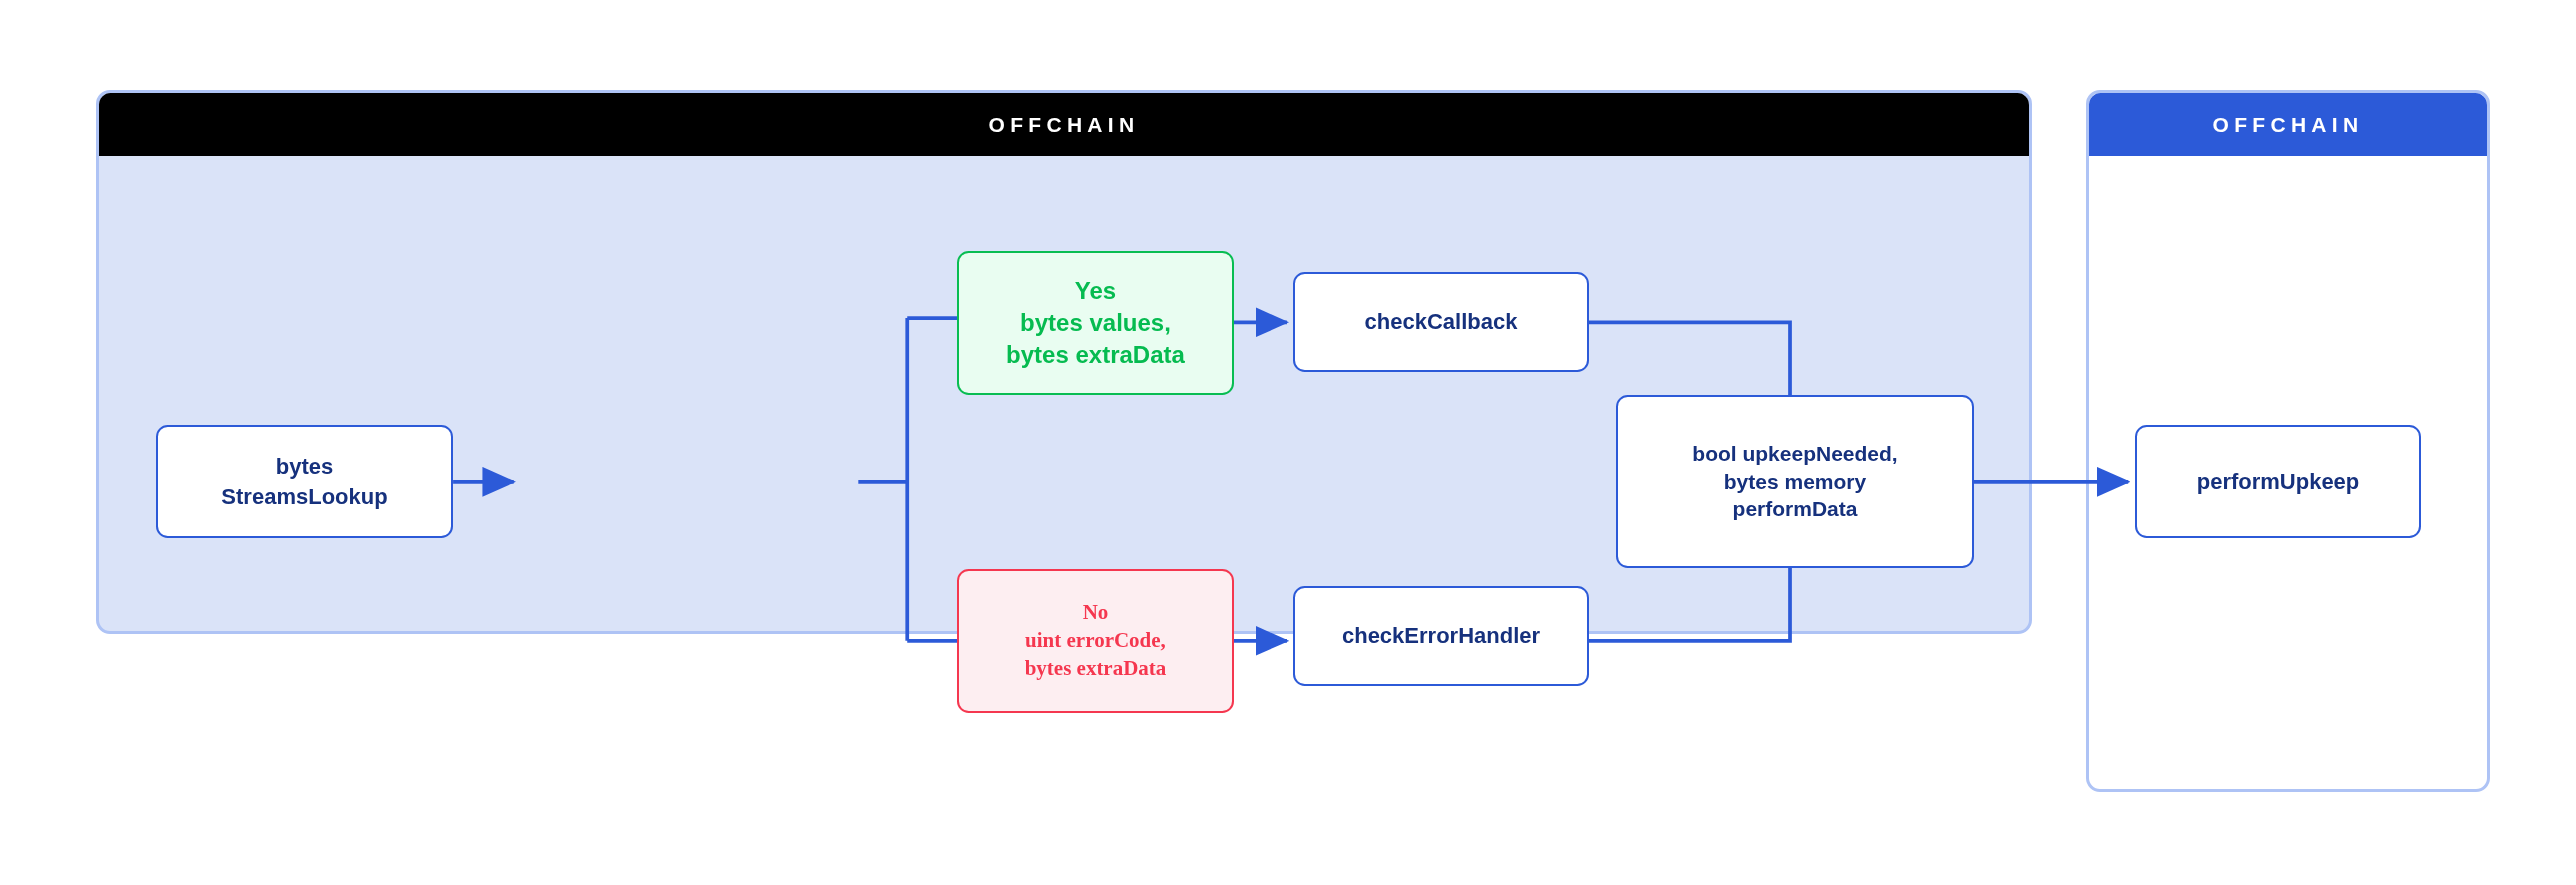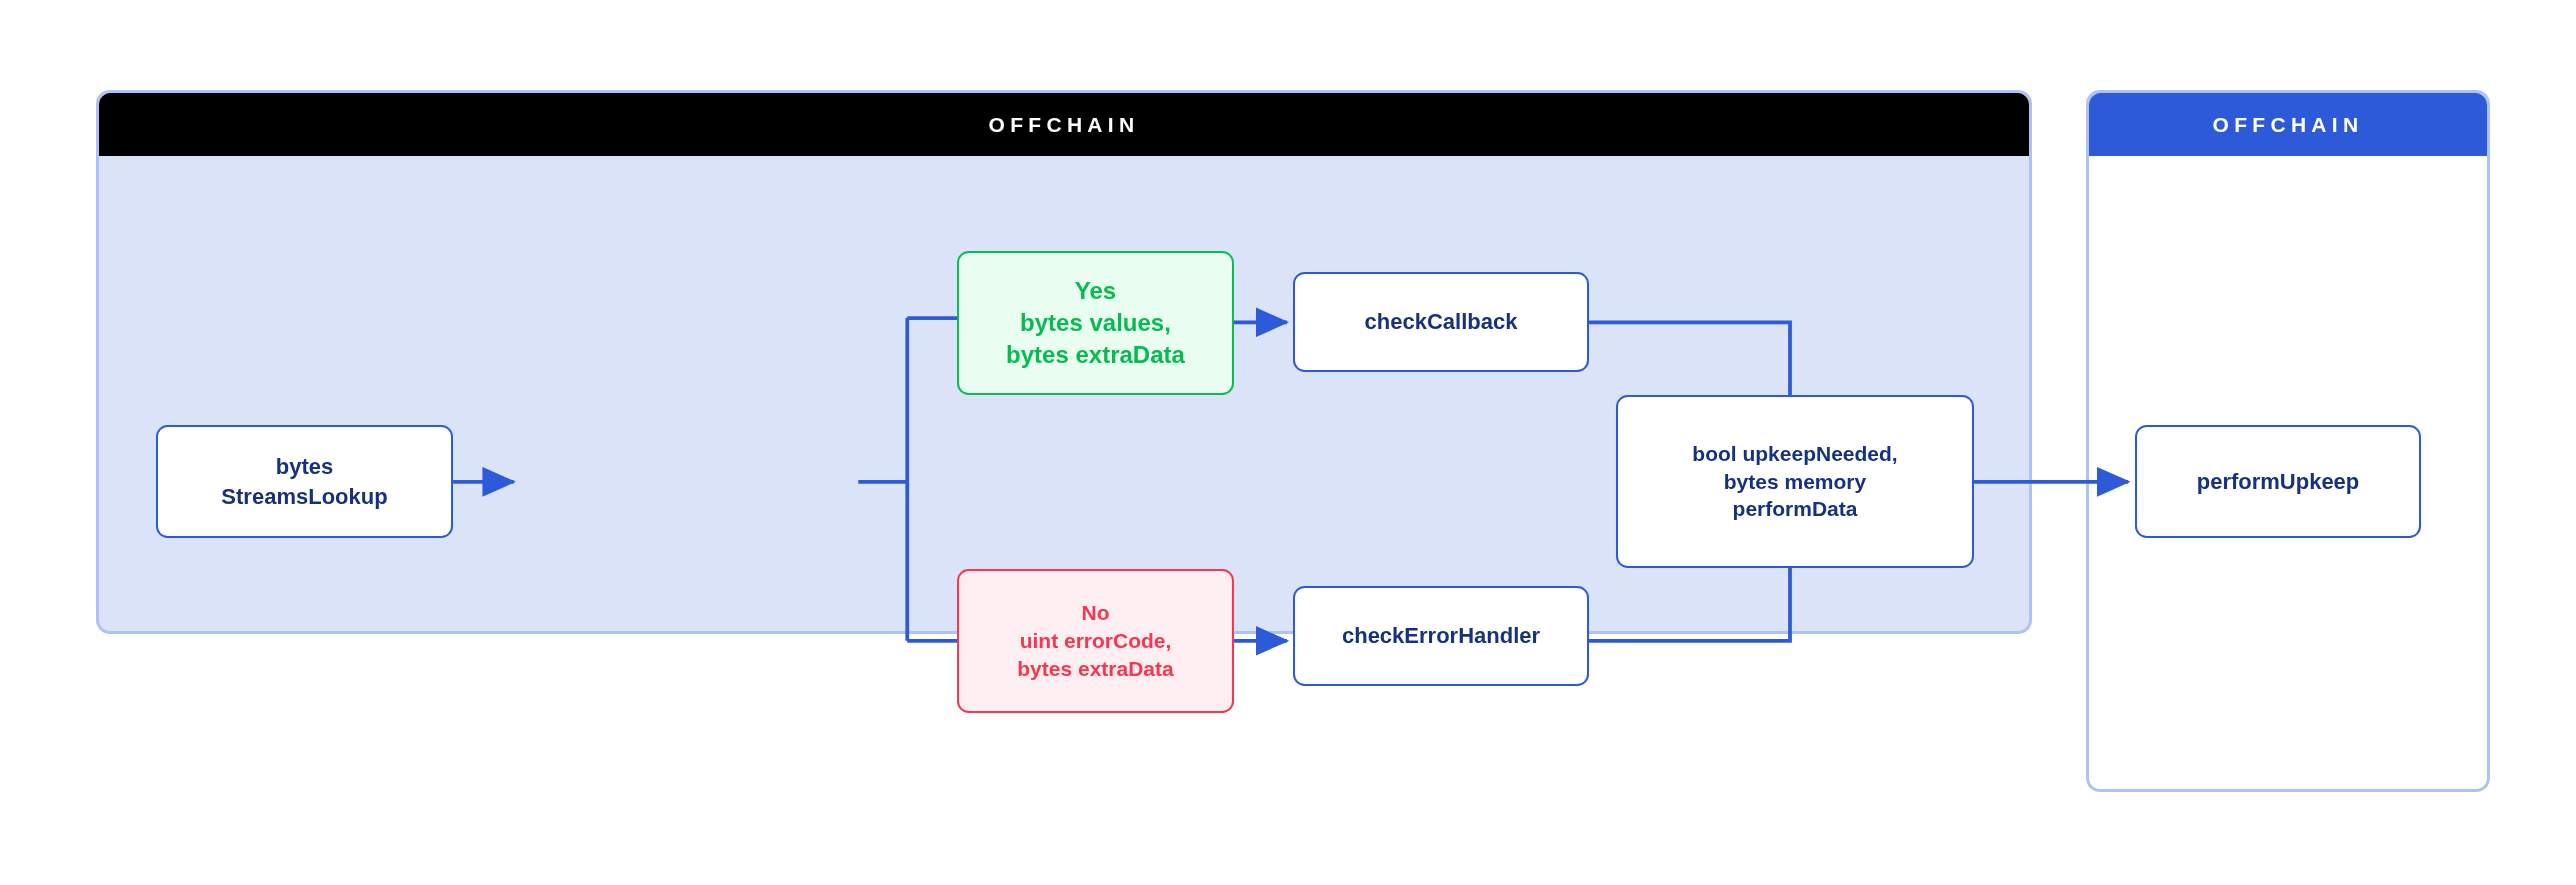--- a/index.html
+++ b/index.html
@@ -62,20 +62,21 @@
 
   .node.green{
     background:#e9fdf1;
     border-color:#08bd52;
     color:#06bb50;
   }
   .node.red{
     background:#fdeef1;
     border-color:#f5374f;
     color:#f5374f;
+    font-family:Liberation Serif, serif;
   }
 
   .n-revert        {left:156px;  top:425px;  width:297px;  height:113px;}
   .n-decision      {left:520px;  top:425px;  width:338px;  height:113px;}
   .n-yes           {left:957px; top:251px;  width:277px;  height:144px; font-size:24px;}
   .n-no            {left:957px; top:569px; width:277px;  height:144px; font-size:21px;}
   .n-callback      {left:1293px; top:272px;  width:296px;  height:100px;}
   .n-errorhandler  {left:1293px; top:586px; width:296px;  height:100px;}
   .n-upkeepneeded  {left:1616px; top:395px;  width:358px;  height:173px; font-size:21px;}
   .n-performupkeep {left:2135px; top:425px;  width:286px;  height:113px;}

